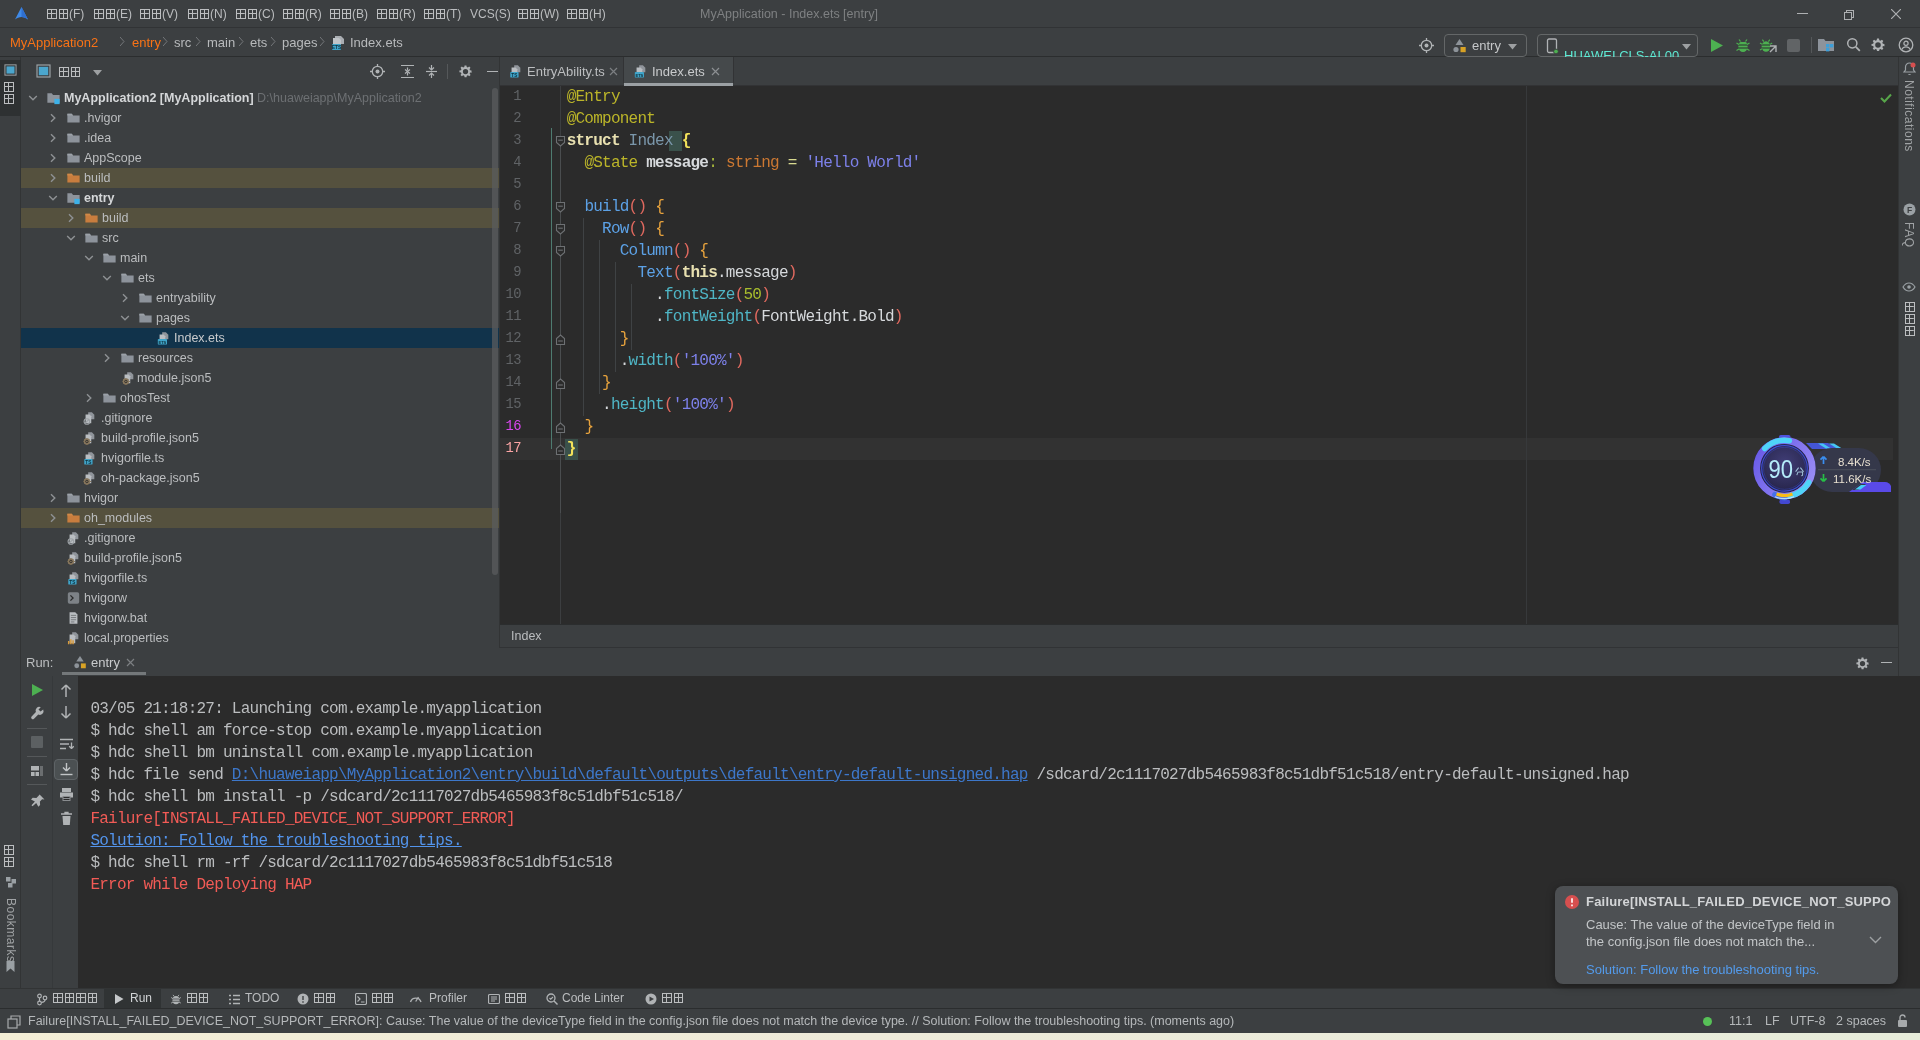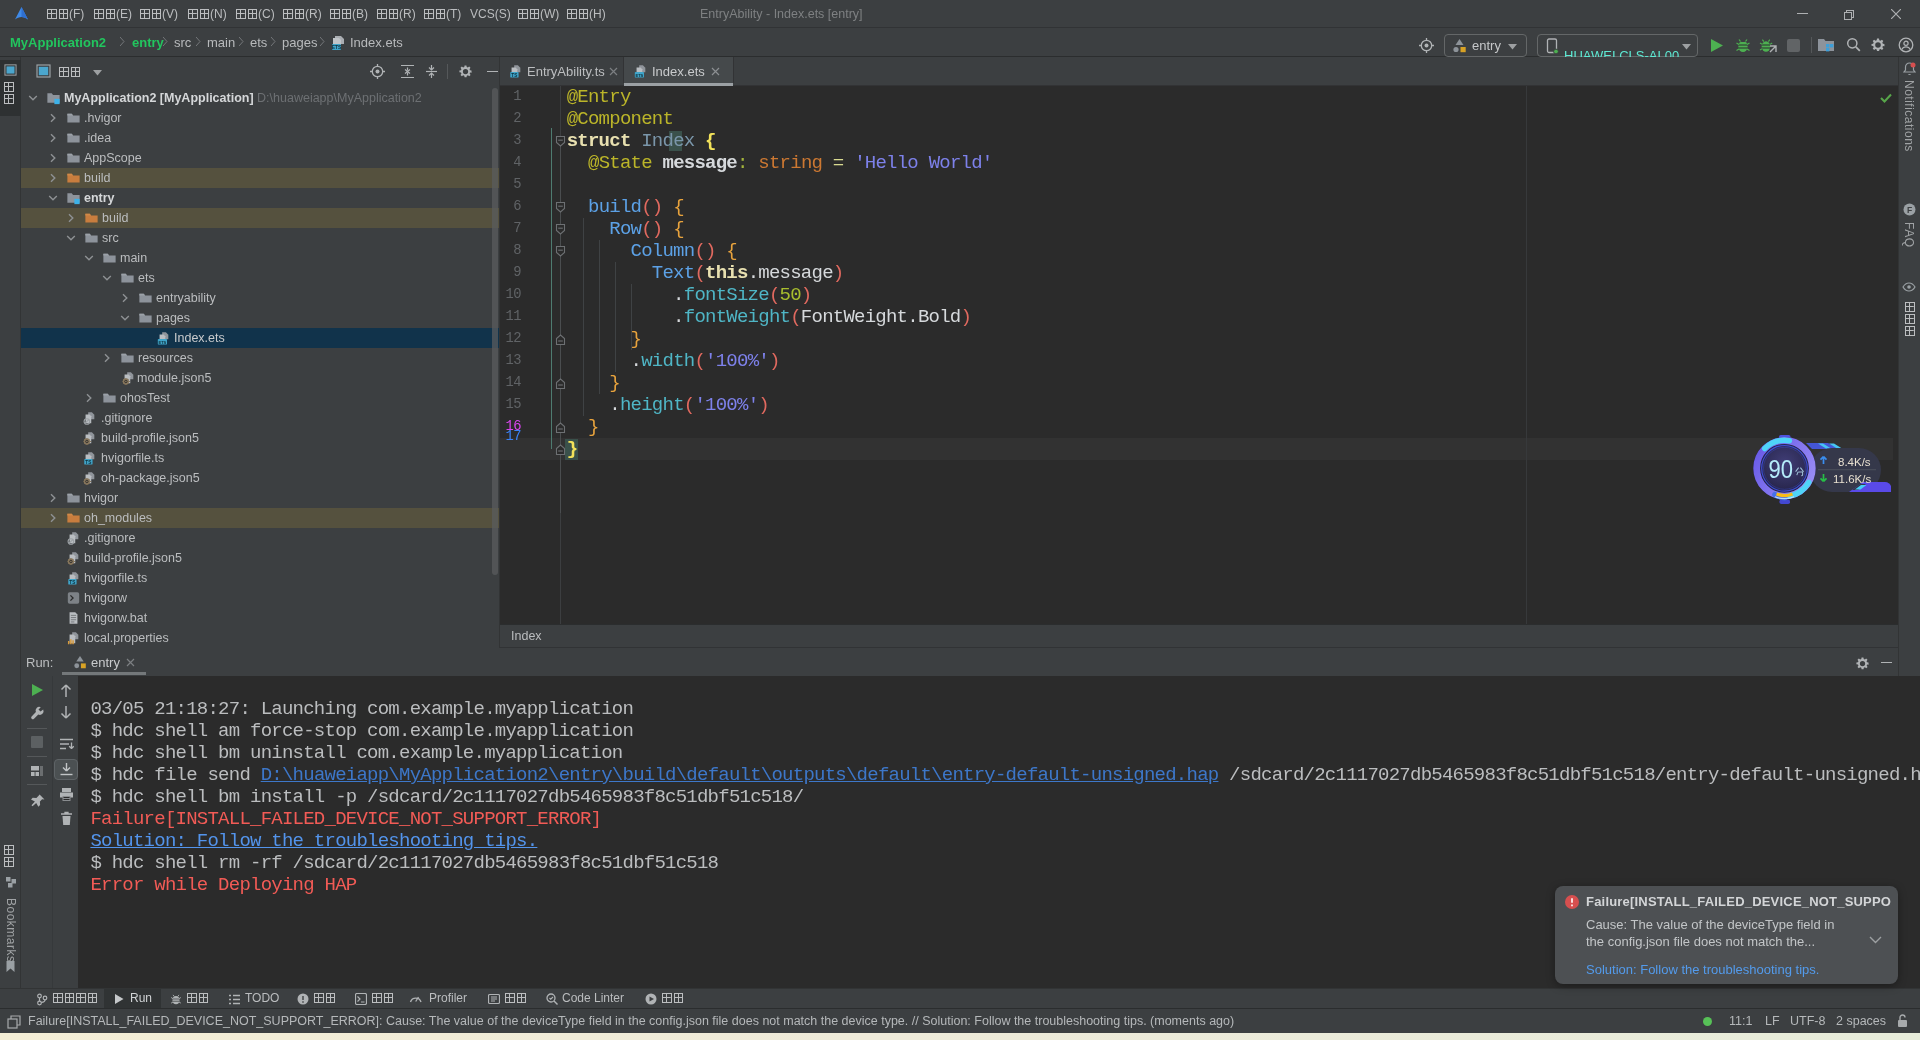--- a/index.html
+++ b/index.html
@@ -1,27 +1,27 @@
 <!DOCTYPE html>
 <html><head><meta charset="utf-8"><style>
 *{margin:0;padding:0;box-sizing:border-box}
 html,body{width:1920px;height:1040px;overflow:hidden;background:#3c3f41;font-family:"Liberation Sans",sans-serif;color:#bbbbbb;font-size:12px}
 .a{position:absolute}
 .cj{display:inline-block;width:9.5px;height:10.5px;border:1px solid #bcbec0;vertical-align:-1px;margin:0 1px;background:linear-gradient(#bcbec0 0 0) center/100% 1px no-repeat,linear-gradient(#bcbec0 0 0) center/1px 100% no-repeat}
-.mono{font-family:"Liberation Mono",monospace;font-size:19px;letter-spacing:-0.76px;line-height:22px;white-space:pre}
+.mono{font-family:"Liberation Mono",monospace;font-size:16px;letter-spacing:-0.76px;line-height:22px;white-space:pre}
 
 #menubar{left:0;top:0;width:1920px;height:28px;background:#3c3f41;border-bottom:1px solid #313335}
 .mi{position:absolute;top:7px;height:16px;line-height:15px;color:#bbbdbf;font-size:12px}
 
 .winbtn{position:absolute;color:#aeb0b2}
 
 #navbar{left:0;top:28px;width:1920px;height:29px;background:#3c3f41;border-bottom:1px solid #2b2d2e}
 .bc{position:absolute;top:7px;font-size:13px;color:#b8babc}
 .bcsep{position:absolute;top:9px;width:5px;height:9px;color:#74777a}
-.bold{font-weight:bold;color:#22c55e}
+.bold{font-weight:normal;color:#f97316}
 .combo{position:absolute;height:23px;border:1px solid #646768;border-radius:4px}
 
 #lstripe{left:0;top:57px;width:21px;height:951px;background:#3c3f41;border-right:1px solid #323435}
 
 #rstripe{left:1898px;top:57px;width:22px;height:951px;background:#3c3f41;border-left:1px solid #323435}
 .vtext{writing-mode:vertical-rl;color:#a0a3a5;font-size:12px;letter-spacing:.5px}
 
 #proj{left:21px;top:57px;width:479px;height:591px;background:#3c3f41;border-right:1px solid #323435}
 .trow{position:absolute;left:0;width:478px;height:20px;font-size:12.5px;line-height:20px;color:#bbbdbf}
 .olive{background:#55513e}
@@ -128,21 +128,21 @@
 <span class="mi" style="left:139px"><i class="cj"></i><i class="cj"></i>(V)</span>
 <span class="mi" style="left:187px"><i class="cj"></i><i class="cj"></i>(N)</span>
 <span class="mi" style="left:235px"><i class="cj"></i><i class="cj"></i>(C)</span>
 <span class="mi" style="left:282px"><i class="cj"></i><i class="cj"></i>(R)</span>
 <span class="mi" style="left:329px"><i class="cj"></i><i class="cj"></i>(B)</span>
 <span class="mi" style="left:376px"><i class="cj"></i><i class="cj"></i>(R)</span>
 <span class="mi" style="left:423px"><i class="cj"></i><i class="cj"></i>(T)</span>
 <span class="mi" style="left:470px">VCS(S)</span>
 <span class="mi" style="left:517px"><i class="cj"></i><i class="cj"></i>(W)</span>
 <span class="mi" style="left:566px"><i class="cj"></i><i class="cj"></i>(H)</span>
-<span class="mi" style="left:700px;color:#7e8082;font-size:12.5px">EntryAbility - Index.ets [entry]</span>
+<span class="mi" style="left:700px;color:#7e8082;font-size:12.5px">MyApplication - Index.ets [entry]</span>
 <div class="winbtn" style="left:1797px;top:13px;width:11px;height:1px;background:#aeb0b2"></div>
 <div class="winbtn" style="left:1846px;top:10px;width:8px;height:8px;border:1px solid #aeb0b2"></div>
 <div class="winbtn" style="left:1844px;top:12px;width:8px;height:8px;border:1px solid #aeb0b2;background:#3c3f41"></div>
 <svg class="a" style="left:1891px;top:9px" width="10" height="10" viewBox="0 0 10 10">
       <path d="M0 0L10 10M10 0L0 10" stroke="#aeb0b2" stroke-width="1.2"></path>
     </svg>
 </div>
 <div class="a" id="navbar">
 <span class="bc bold" style="left:10px">MyApplication2</span>
 <svg class="bcsep" style="left:120px">
@@ -535,21 +535,21 @@
 <div class="ln" style="left:-25px;top:132px;width:46px;line-height:22px;color:#606366">7</div>
 <div class="ln" style="left:-25px;top:154px;width:46px;line-height:22px;color:#606366">8</div>
 <div class="ln" style="left:-25px;top:176px;width:46px;line-height:22px;color:#606366">9</div>
 <div class="ln" style="left:-25px;top:198px;width:46px;line-height:22px;color:#606366">10</div>
 <div class="ln" style="left:-25px;top:220px;width:46px;line-height:22px;color:#606366">11</div>
 <div class="ln" style="left:-25px;top:242px;width:46px;line-height:22px;color:#606366">12</div>
 <div class="ln" style="left:-25px;top:264px;width:46px;line-height:22px;color:#606366">13</div>
 <div class="ln" style="left:-25px;top:286px;width:46px;line-height:22px;color:#606366">14</div>
 <div class="ln" style="left:-25px;top:308px;width:46px;line-height:22px;color:#606366">15</div>
 <div class="ln" style="left:-25px;top:330px;width:46px;line-height:22px;color:#d946ef">16</div>
-<div class="ln" style="left:-25px;top:340px;width:46px;line-height:22px;color:#3b82f6">17</div>
+<div class="ln" style="left:-25px;top:352px;width:46px;line-height:22px;color:#fca5a5">17</div>
 </div>
 <div id="codelines" class="mono">
 <div class="cl" style="top:0px"><span class="y">@Entry</span></div>
 <div class="cl" style="top:22px"><span class="y">@Component</span></div>
 <div class="cl" style="top:44px"><span class="kw">struct</span> <span class="ty">Index</span> <span class="my">{</span></div>
 <div class="cl" style="top:66px">  <span class="y">@State</span> <span class="wh" style="font-weight:bold">message</span><span class="co">:</span> <span class="or">string</span> <span class="eq">=</span> <span class="st">'Hello World'</span></div>
 <div class="cl" style="top:88px"></div>
 <div class="cl" style="top:110px">  <span class="bl">build</span><span class="pr">()</span> <span class="bc2">{</span></div>
 <div class="cl" style="top:132px">    <span class="bl">Row</span><span class="pr">()</span> <span class="bc2">{</span></div>
 <div class="cl" style="top:154px">      <span class="bl">Column</span><span class="pr">()</span> <span class="bc2">{</span></div>

